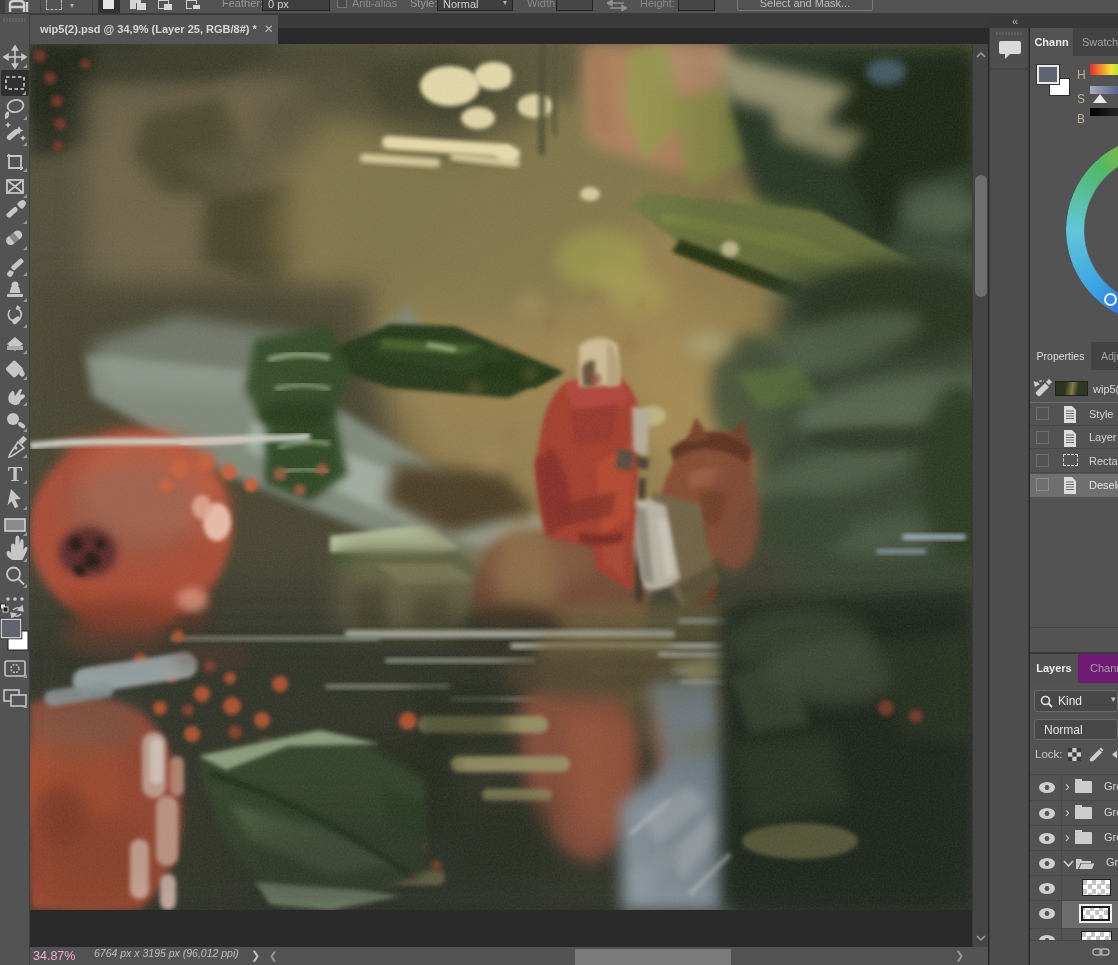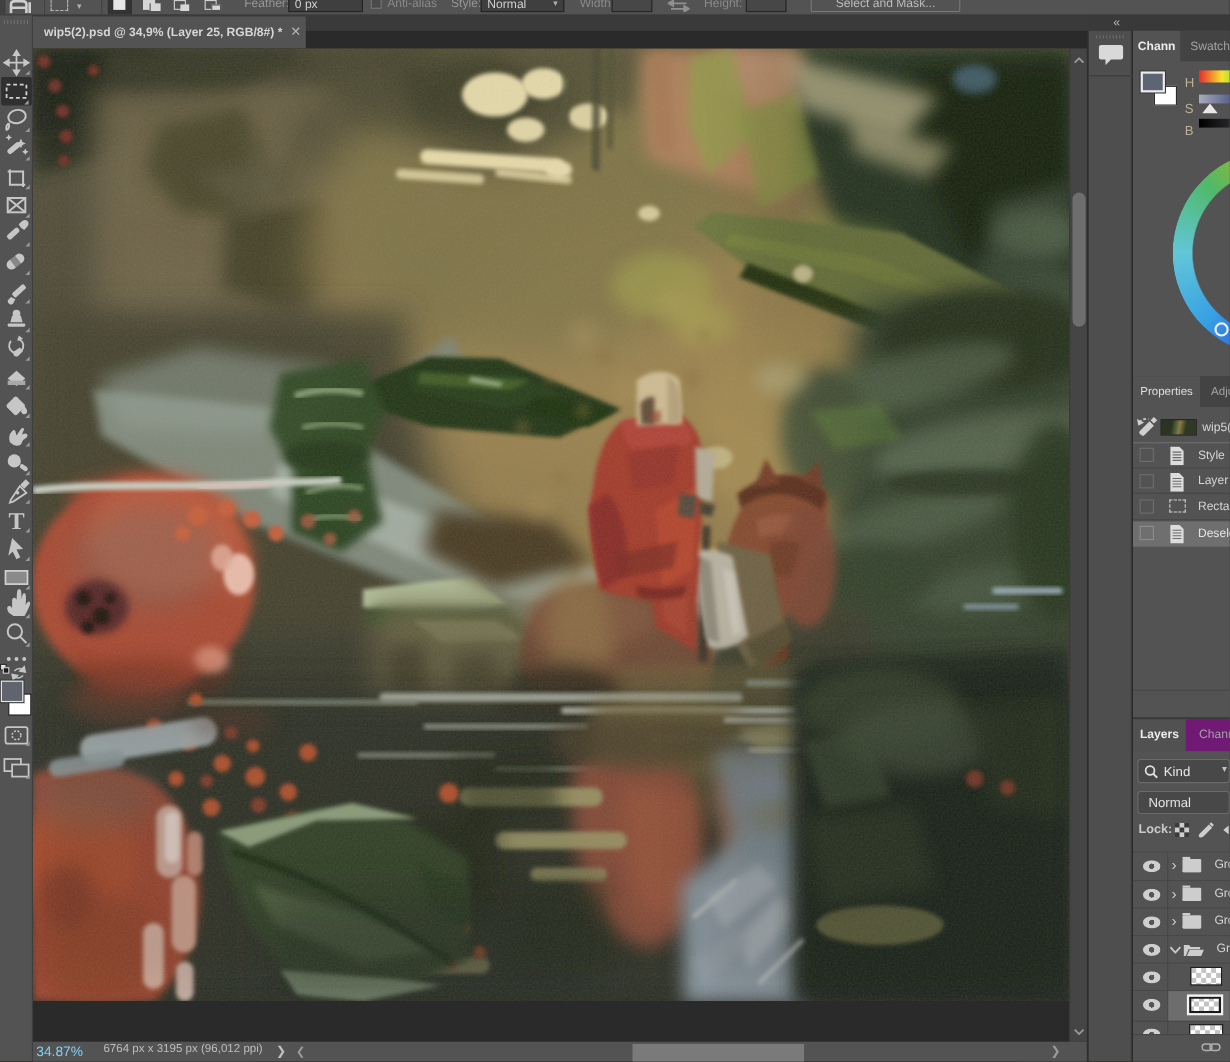--- a/index.html
+++ b/index.html
@@ -667,22 +667,22 @@
 <div class="abs" id="vscroll">
   <svg class="abs" style="left:3px;top:8px;" width="10" height="6" viewBox="0 0 10 6">
       <polyline points="1,5 5,1 9,5" fill="none" stroke="#9a9a9a" stroke-width="1.6"></polyline>
     </svg>
   <div class="abs" id="vthumb"></div>
   <svg class="abs" style="left:3px;top:891px;" width="10" height="6" viewBox="0 0 10 6">
       <polyline points="1,1 5,5 9,1" fill="none" stroke="#9a9a9a" stroke-width="1.6"></polyline>
     </svg>
 </div>
 <div class="abs" id="statusbar">
-  <div class="abs" style="left:3px;top:2px;font-size:12.5px;color:#7dd3fc;">34.87%</div>
-  <div class="abs" style="left:64px;top:0;font-size:10.5px;color:#bdbdbd;">6764 px x 3195 px (96,012 ppi)</div>
+  <div class="abs" style="left:3px;top:2px;font-size:12.5px;color:#f9a8d4;">34.87%</div>
+  <div class="abs" style="left:64px;top:0;font-size:10.5px;color:#bdbdbd;font-style:italic;">6764 px x 3195 px (96,012 ppi)</div>
   <div class="abs" style="left:221px;top:2px;font-size:11px;color:#c0c0c0;">❯</div>
   <div class="abs" style="left:239px;top:3px;font-size:10px;color:#9a9a9a;">❮</div>
   <div class="abs" id="hthumb"></div>
   <div class="abs" style="left:925px;top:2px;font-size:11px;color:#9a9a9a;">❯</div>
 </div>
 <div class="abs" id="dockhead">
     <span style="position:absolute;left:23px;top:1px;color:#b9b9b9;font-size:11px;letter-spacing:-1px;">«</span>
   </div>
 <div class="abs" id="dockcol">
   <svg width="40" height="937" viewBox="0 0 40 937">
@@ -795,21 +795,21 @@
           <line x1="8.5" y1="8.5" x2="12" y2="12" stroke="#e0e0e0" stroke-width="1.8"></line>
         </svg>
       <span style="position:absolute;left:23px;top:3px;font-size:12px;color:#e8e8e8;">Kind</span>
       <span style="position:absolute;left:76px;top:3px;font-size:9px;color:#c0c0c0;">▾</span>
     </div>
 
     <div class="abs" style="left:4px;top:36px;width:84px;height:21px;background:#484848;border:1px solid #6a6a6a;border-radius:3px;">
       <span style="position:absolute;left:9px;top:3px;font-size:12px;color:#e4e4e4;">Normal</span>
     </div>
 
-    <div class="abs" style="left:5px;top:65px;font-size:11.5px;color:#c9c9c9;font-weight:bold;">Lock:</div>
+    <div class="abs" style="left:5px;top:65px;font-size:11.5px;color:#c9c9c9;">Lock:</div>
     <svg class="abs" style="left:38px;top:65px;" width="13" height="13" viewBox="0 0 13 13">
       <rect width="13" height="13" fill="#cdcdcd"></rect>
         <rect x="0" y="0" width="4.3" height="4.3" fill="#3a3a3a"></rect>
         <rect x="8.6" y="0" width="4.4" height="4.3" fill="#3a3a3a"></rect>
         <rect x="4.3" y="4.3" width="4.3" height="4.4" fill="#3a3a3a"></rect>
         <rect x="0" y="8.7" width="4.3" height="4.3" fill="#3a3a3a"></rect>
         <rect x="8.6" y="8.7" width="4.4" height="4.3" fill="#3a3a3a"></rect>
     </svg>
     <svg class="abs" style="left:58px;top:63px;" width="17" height="17" viewBox="0 0 17 17">
       <path d="M2,15 q-1,-2 1,-3.5 l8,-8 3,3 -8,8 q-2,1.5 -4,0.5 Z" fill="#cdcdcd"></path>

